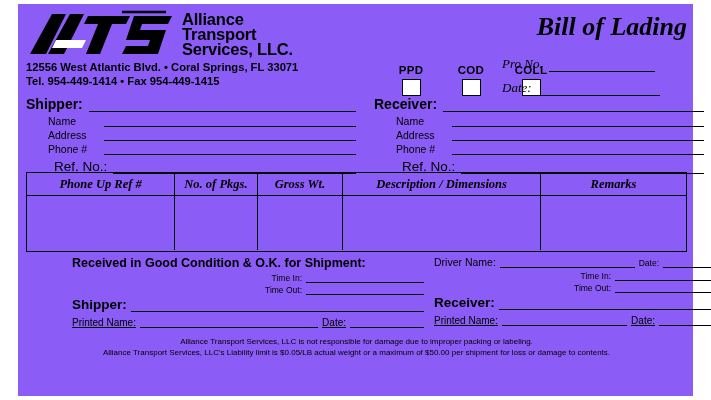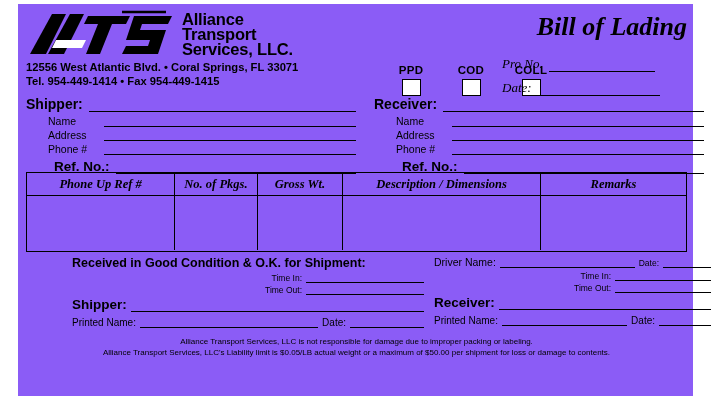--- a/index.html
+++ b/index.html
@@ -167,21 +167,21 @@
   .party .row .ln {
     flex: 1;
     border-bottom: 1px solid #000;
     height: 10px;
   }
   .party .refno {
     margin-top: 4px;
     display: flex;
     align-items: flex-end;
     font-size: 13.5px;
-    font-weight: bold;
+    font-weight: normal;
     padding-left: 28px;
   }
   .party .refno .ln {
     flex: 1;
     border-bottom: 1px solid #000;
     height: 12px;
     margin-left: 6px;
   }
 
   
@@ -266,20 +266,21 @@
     flex: 1;
     border-bottom: 1px solid #000;
     height: 12px;
     margin-left: 4px;
   }
   .printed-row {
     display: flex;
     align-items: flex-end;
     font-size: 10px;
     margin-top: 5px;
+    text-decoration: underline;
   }
   .printed-row .pn { white-space: nowrap; }
   .printed-row .ln1 {
     flex: 1;
     border-bottom: 1px solid #000;
     height: 9px;
     margin: 0 4px;
   }
   .printed-row .dt { white-space: nowrap; }
   .printed-row .ln2 {

